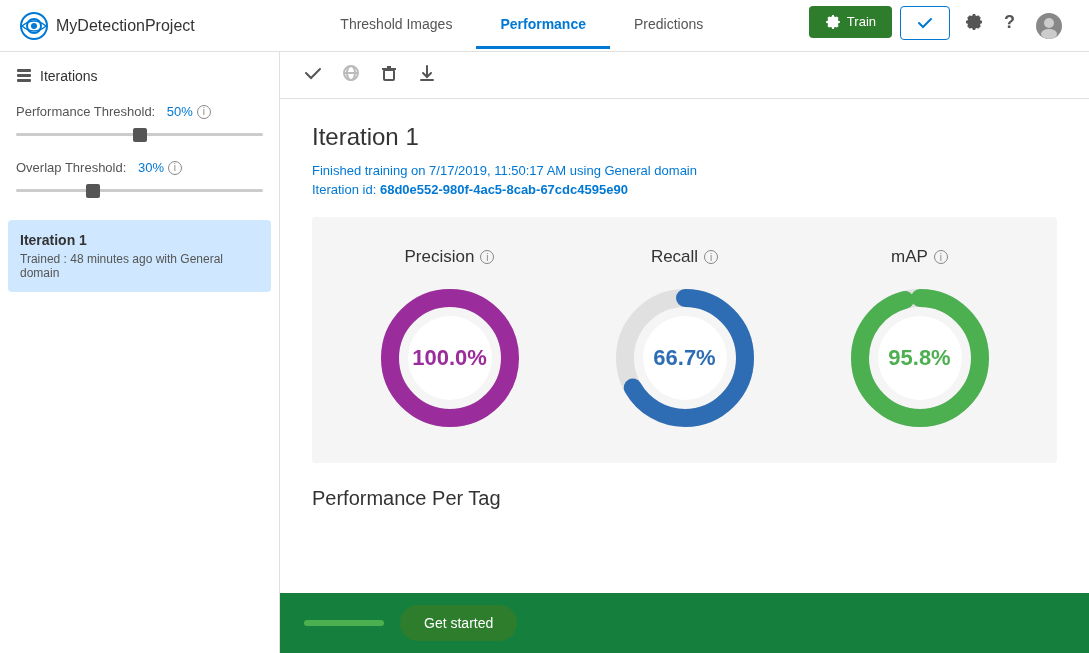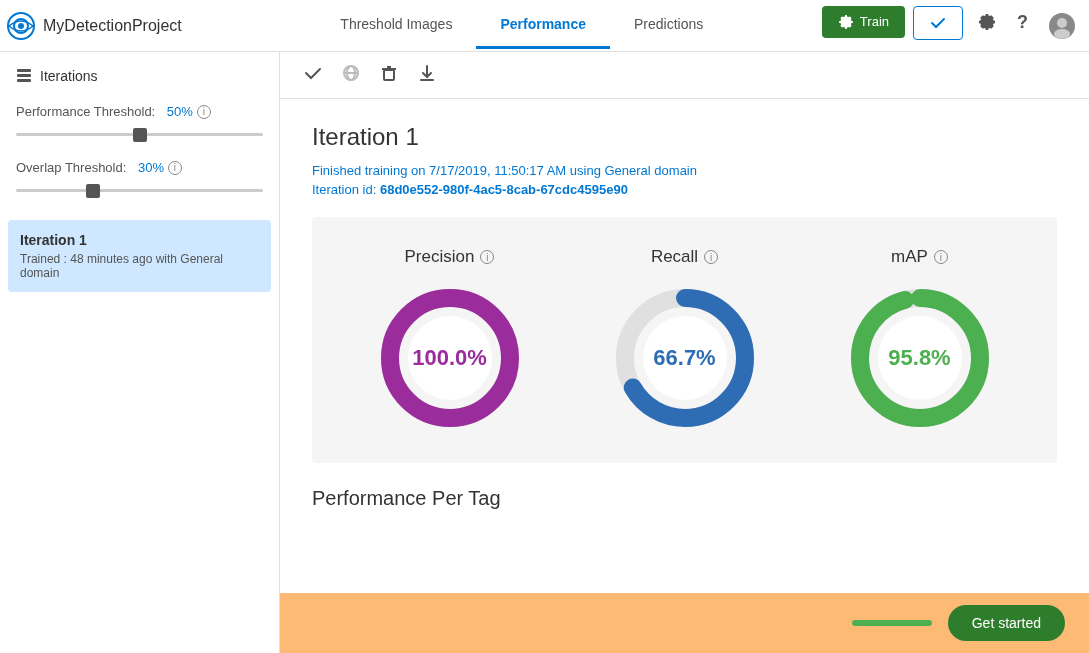--- a/index.html
+++ b/index.html
@@ -4,21 +4,21 @@
   <style>
     * { box-sizing: border-box; margin: 0; padding: 0; }
     body { font-family: 'Segoe UI', Arial, sans-serif; font-size: 14px; color: #333; background: #fff; width: 1089px; height: 653px; overflow: hidden; }
 
     
     .header {
       display: flex;
       align-items: center;
       height: 52px;
       border-bottom: 1px solid #e0e0e0;
-      padding: 0 7px;
+      padding: 0 20px;
       background: #fff;
     }
     .header-logo {
       display: flex;
       align-items: center;
       gap: 8px;
       margin-right: 40px;
     }
     .header-project-name {
       font-size: 16px;
@@ -252,25 +252,25 @@
       color: #333;
       margin-top: 8px;
     }
 
     
     .get-started-bar {
       position: fixed;
       bottom: 0;
       right: 0;
       width: calc(1089px - 280px);
-      background: #fdba74;
+      background: #15803d;
       padding: 12px 24px;
       display: flex;
       align-items: center;
-      justify-content: flex-end;
+      justify-content: flex-start;
       border-top: none;
     }
     .progress-bar-small {
       width: 80px;
       height: 6px;
       background: #4caf50;
       border-radius: 3px;
       margin-right: 16px;
     }
     .btn-get-started {

